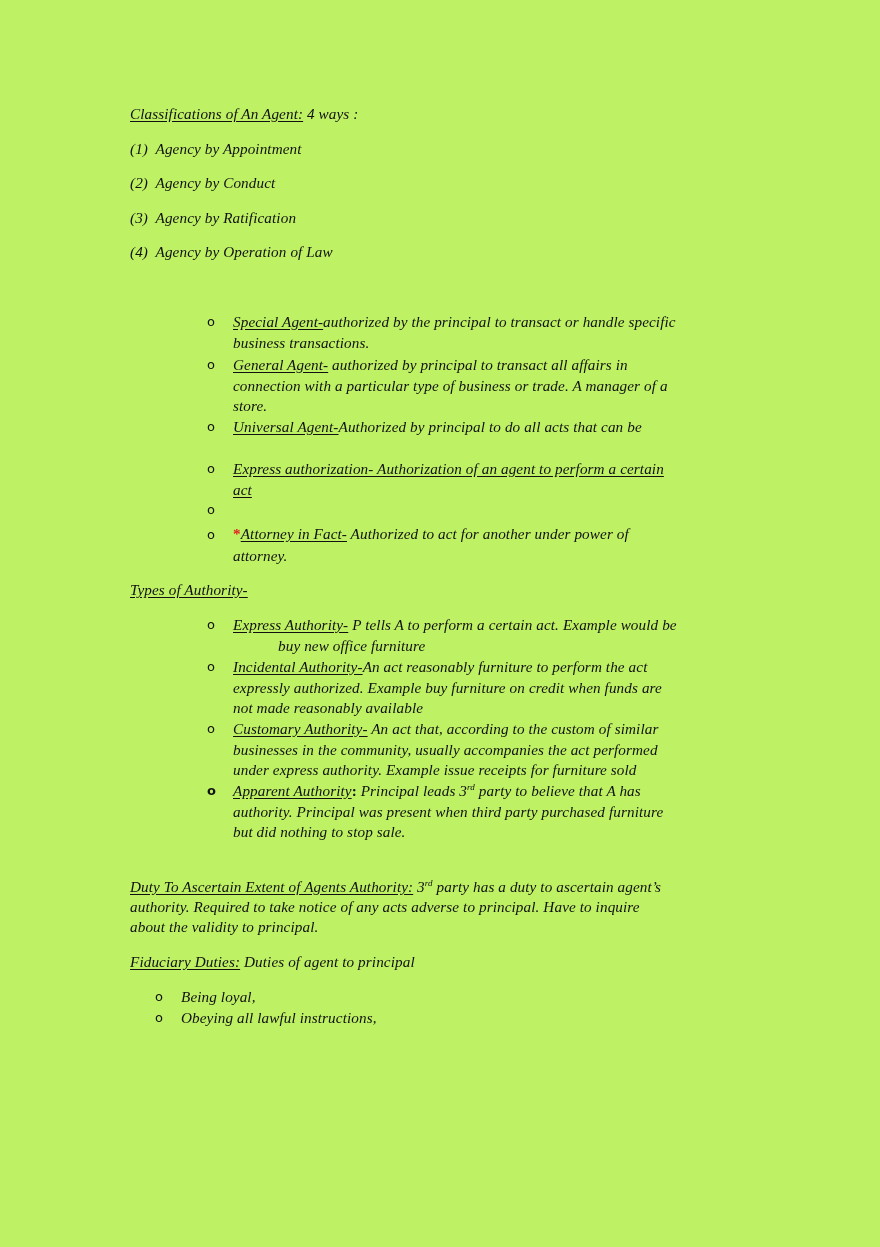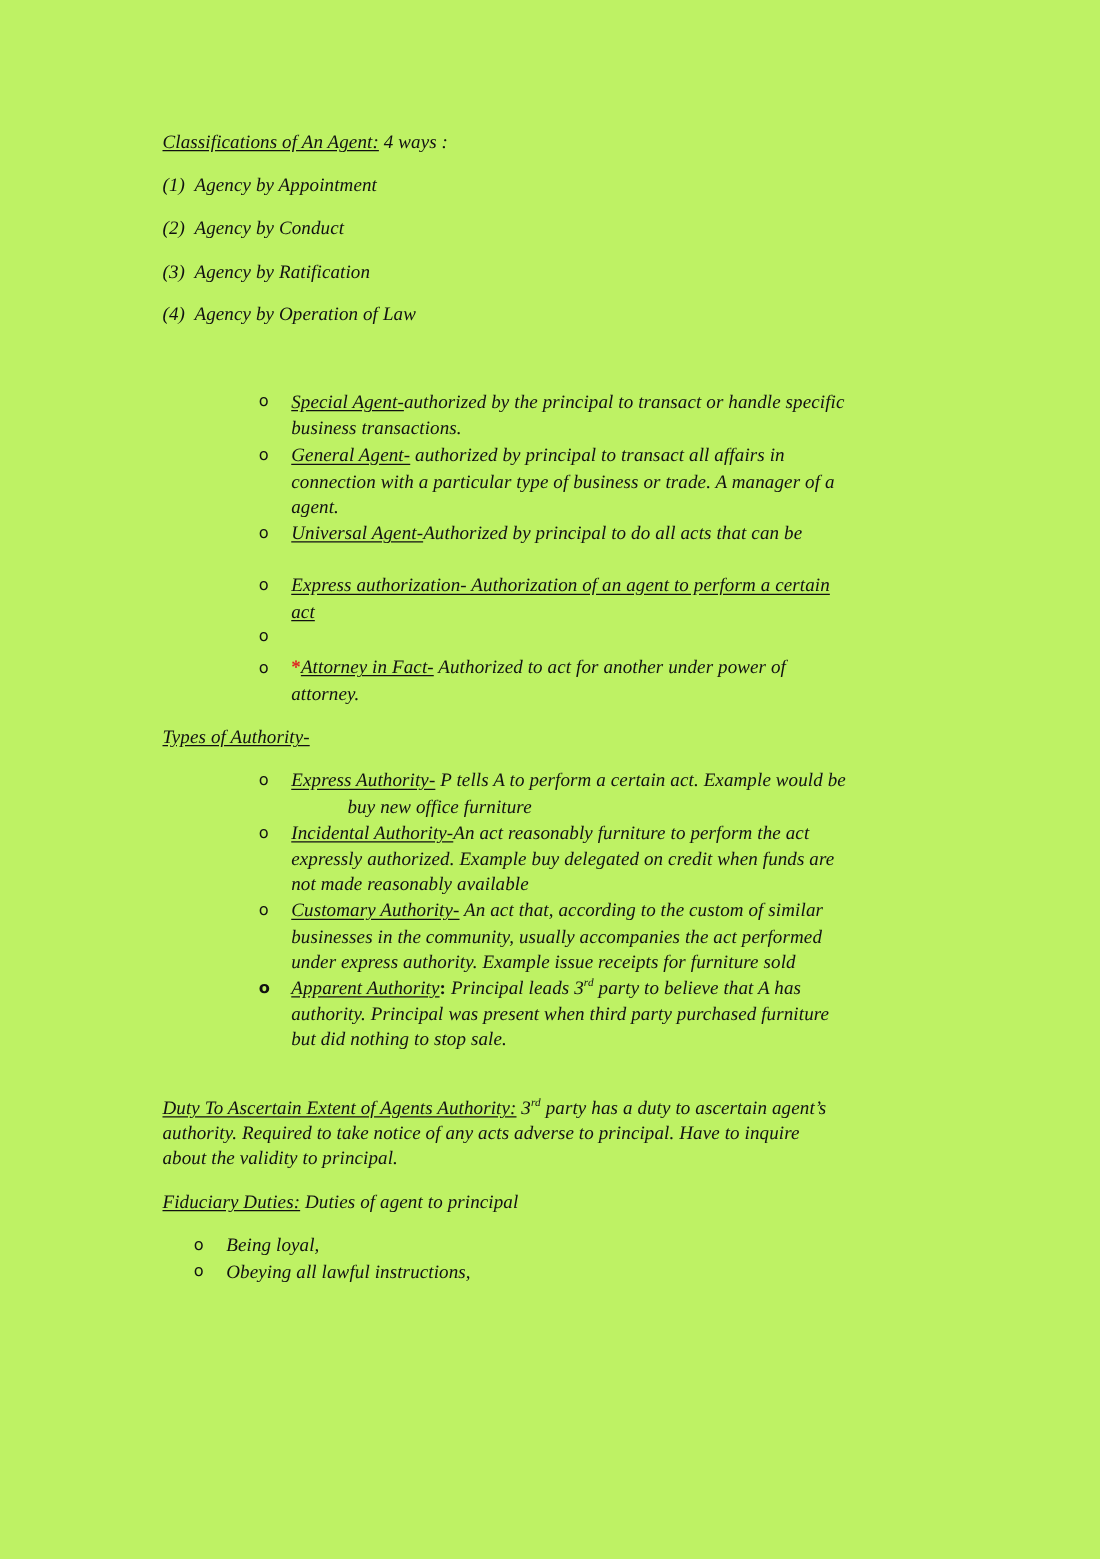--- a/index.html
+++ b/index.html
@@ -27,21 +27,21 @@
   <div class="t" style="left:130px; top:208px;"><span>(3)</span>&nbsp; <span>Agency by Ratification</span></div>
   <div class="t" style="left:130px; top:242px;"><span>(4)</span>&nbsp; <span>Agency by Operation of Law</span></div>
 
   <span class="bul" style="left:207px; top:312px;">o</span>
   <div class="t" style="left:233px; top:312px;"><span class="u">Special Agent-</span><span>authorized by the principal to transact or handle specific</span></div>
   <div class="t" style="left:233px; top:333px;">business transactions.</div>
 
   <span class="bul" style="left:207px; top:355px;">o</span>
   <div class="t" style="left:233px; top:355px;"><span class="u">General Agent-</span><span> authorized by principal to transact all affairs in</span></div>
   <div class="t" style="left:233px; top:376px;">connection with a particular type of business or trade. A manager of a</div>
-  <div class="t" style="left:233px; top:396px;">agent.</div>
+  <div class="t" style="left:233px; top:396px;">store.</div>
 
   <span class="bul" style="left:207px; top:417px;">o</span>
   <div class="t" style="left:233px; top:417px;"><span class="u">Universal Agent-</span><span>Authorized by principal to do all acts that can be</span></div>
 
   <span class="bul" style="left:207px; top:459px;">o</span>
   <div class="t u" style="left:233px; top:459px;">Express authorization- Authorization of an agent to perform a certain</div>
   <div class="t u" style="left:233px; top:480px;">act</div>
 
   <span class="bul" style="left:207px; top:500px;">o</span>
 
@@ -50,21 +50,21 @@
   <div class="t" style="left:233px; top:546px;">attorney.</div>
 
   <div class="t u" style="left:130px; top:580px;">Types of Authority-</div>
 
   <span class="bul" style="left:207px; top:615px;">o</span>
   <div class="t" style="left:233px; top:615px;"><span class="u">Express Authority-</span><span> P tells A to perform a certain act. Example would be</span></div>
   <div class="t" style="left:233px; top:636px;margin-left:45px;">buy new office furniture</div>
 
   <span class="bul" style="left:207px; top:657px;">o</span>
   <div class="t" style="left:233px; top:657px;"><span class="u">Incidental Authority-</span><span>An act reasonably furniture to perform the act</span></div>
-  <div class="t" style="left:233px; top:678px;">expressly authorized. Example buy delegated on credit when funds are</div>
+  <div class="t" style="left:233px; top:678px;">expressly authorized. Example buy furniture on credit when funds are</div>
   <div class="t" style="left:233px; top:698px;">not made reasonably available</div>
 
   <span class="bul" style="left:207px; top:719px;">o</span>
   <div class="t" style="left:233px; top:719px;"><span class="u">Customary Authority-</span><span> An act that, according to the custom of similar</span></div>
   <div class="t" style="left:233px; top:760px;">under express authority. Example issue receipts for furniture sold</div>
   <div class="t" style="left:233px; top:740px;">businesses in the community, usually accompanies the act performed</div>
 
   <span class="bul bold" style="left:207px; top:781px;">o</span>
   <div class="t" style="left:233px; top:781px;"><span class="u">Apparent Authority</span><b style="font-style:normal">:</b><span> Principal leads 3</span><sup>rd</sup><span> party to believe that A has</span></div>
   <div class="t" style="left:233px; top:802px;">authority. Principal was present when third party purchased furniture</div>

